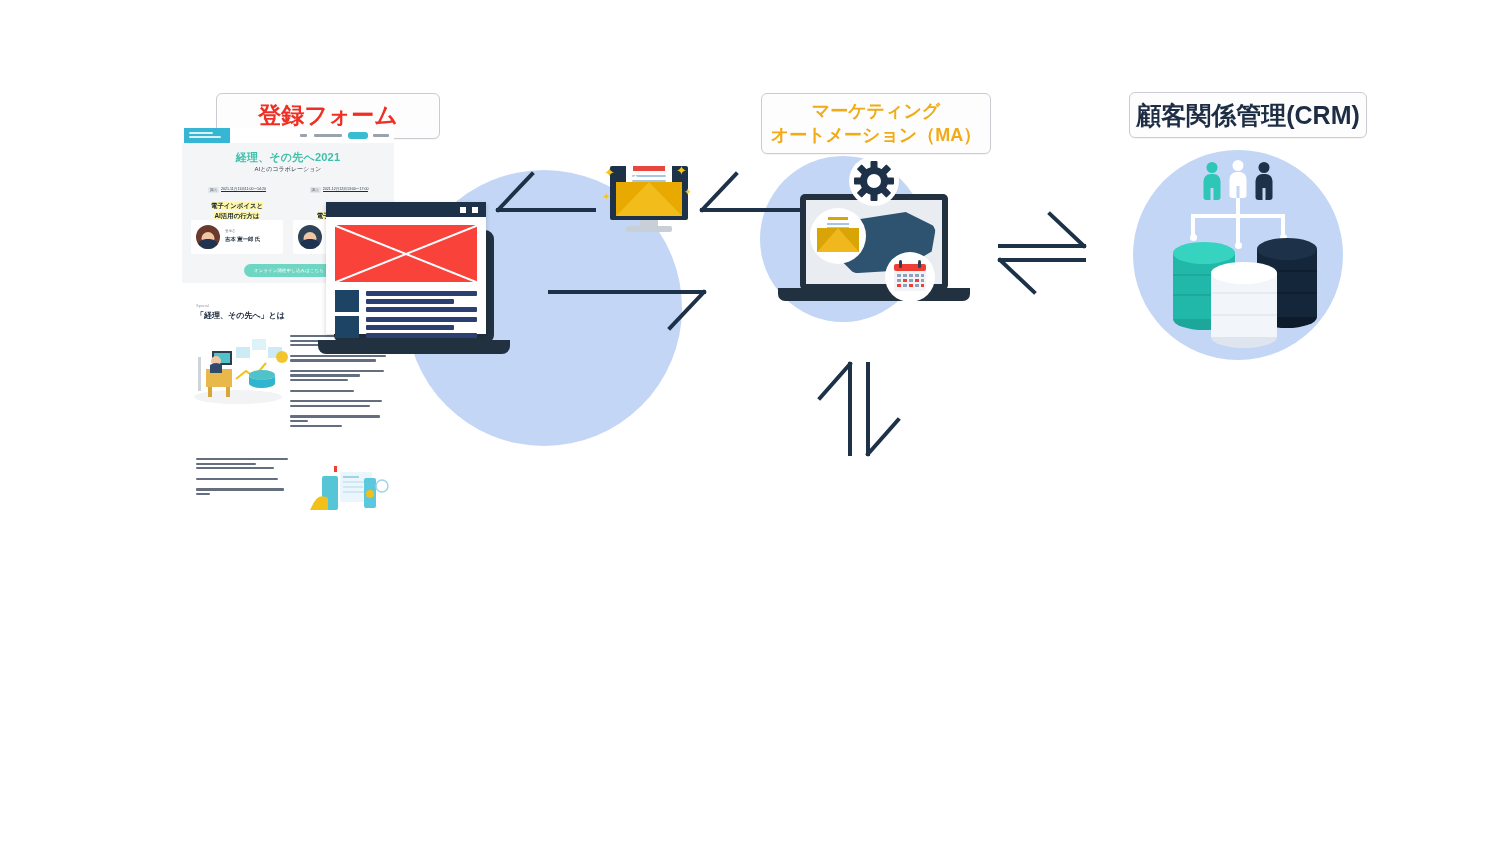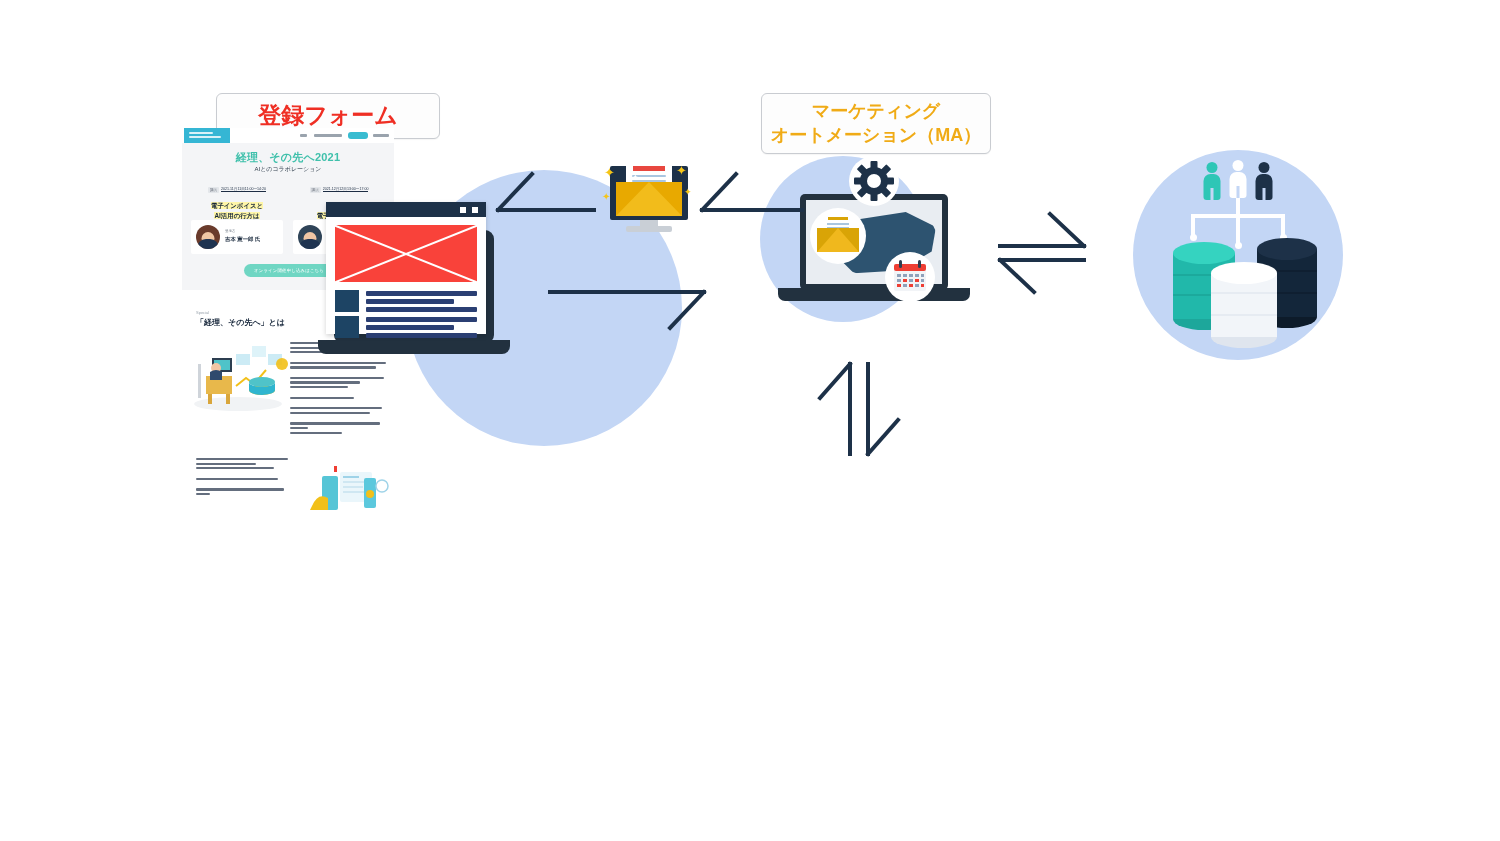--- a/index.html
+++ b/index.html
@@ -157,21 +157,21 @@
   }
   .ps-cta {
     position: absolute; left: 62px; top: 136px; width: 90px; height: 13px;
     border-radius: 7px; background: #6fd6c3;
     display: flex; align-items: center; justify-content: center;
     font-size: 4.4px; color: #ffffff; letter-spacing: .2px;
   }
 
   
   .page-lower {
-    position: absolute; left: 0; top: 162px; width: 212px; height: 258px;
+    position: absolute; left: 0; top: 155px; width: 212px; height: 258px;
     background: #ffffff;
   }
   .pl-eyebrow { position: absolute; left: 14px; top: 20px; font-size: 4px; color: #9aa3ad; }
   .pl-title {
     position: absolute; left: 14px; top: 27px; font-size: 8px; font-weight: 700; color: #16263a;
   }
   .pl-illus { position: absolute; left: 10px; top: 44px; width: 100px; height: 78px; }
   .pl-para { position: absolute; right: 8px; width: 96px; }
   .pl-line {
     height: 2.2px; background: #39455a; border-radius: 1px; margin-bottom: 2.4px; opacity: .78;
@@ -390,20 +390,23 @@
     <div>
       <span class="ln">マーケティング</span>
       <span class="ln">オートメーション（MA）</span>
     </div>
   </div>
 
   <div class="label-box" id="label-form">
     <span class="ln">登録フォーム</span>
   </div>
 
+  <div class="label-box" id="label-crm">
+    <span class="ln">顧客関係管理(CRM)</span>
+  </div>
 
   <div class="node" id="form-art">
     <div class="disc" id="form-disc"></div>
 
     <div class="page-shot">
       <div class="ps-nav">
         <div class="ps-logo">
             <i></i>
             <i></i>
           </div>

